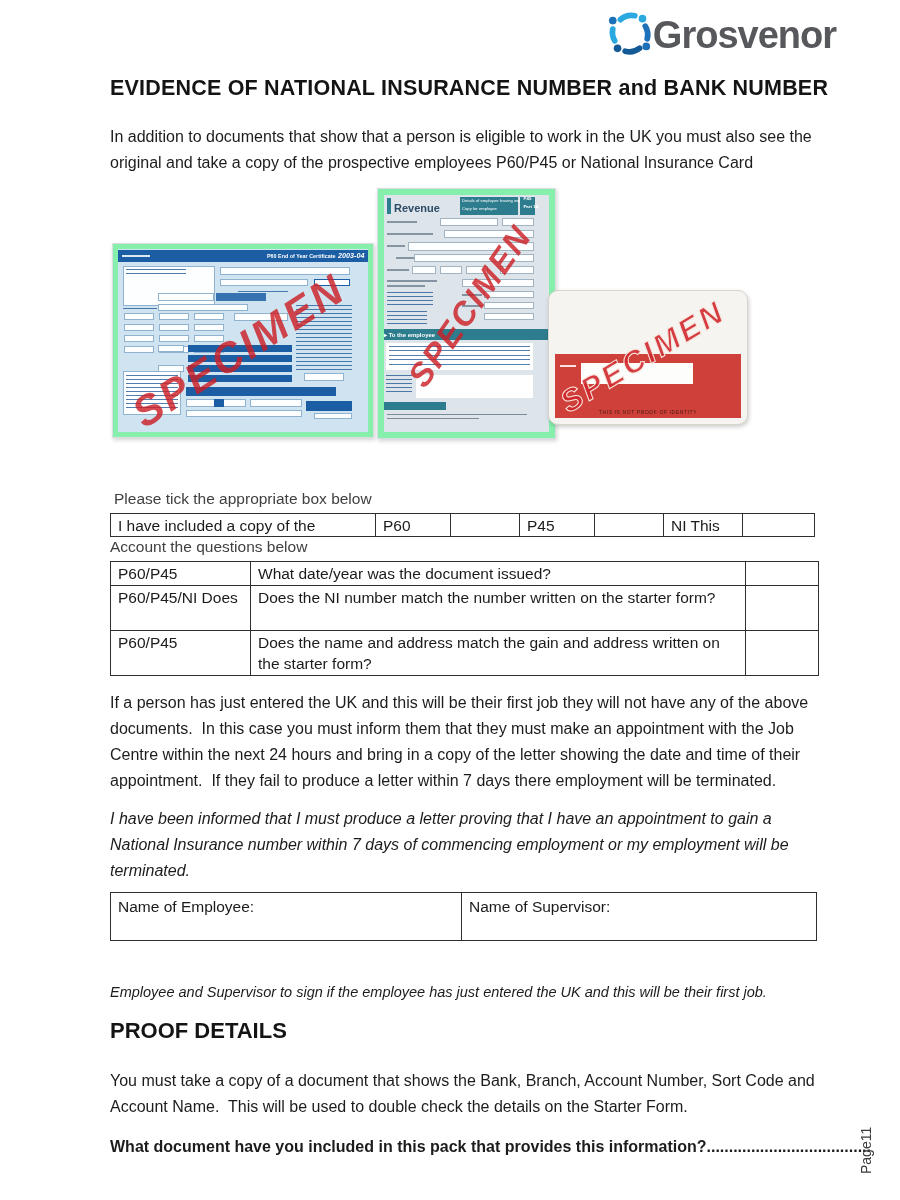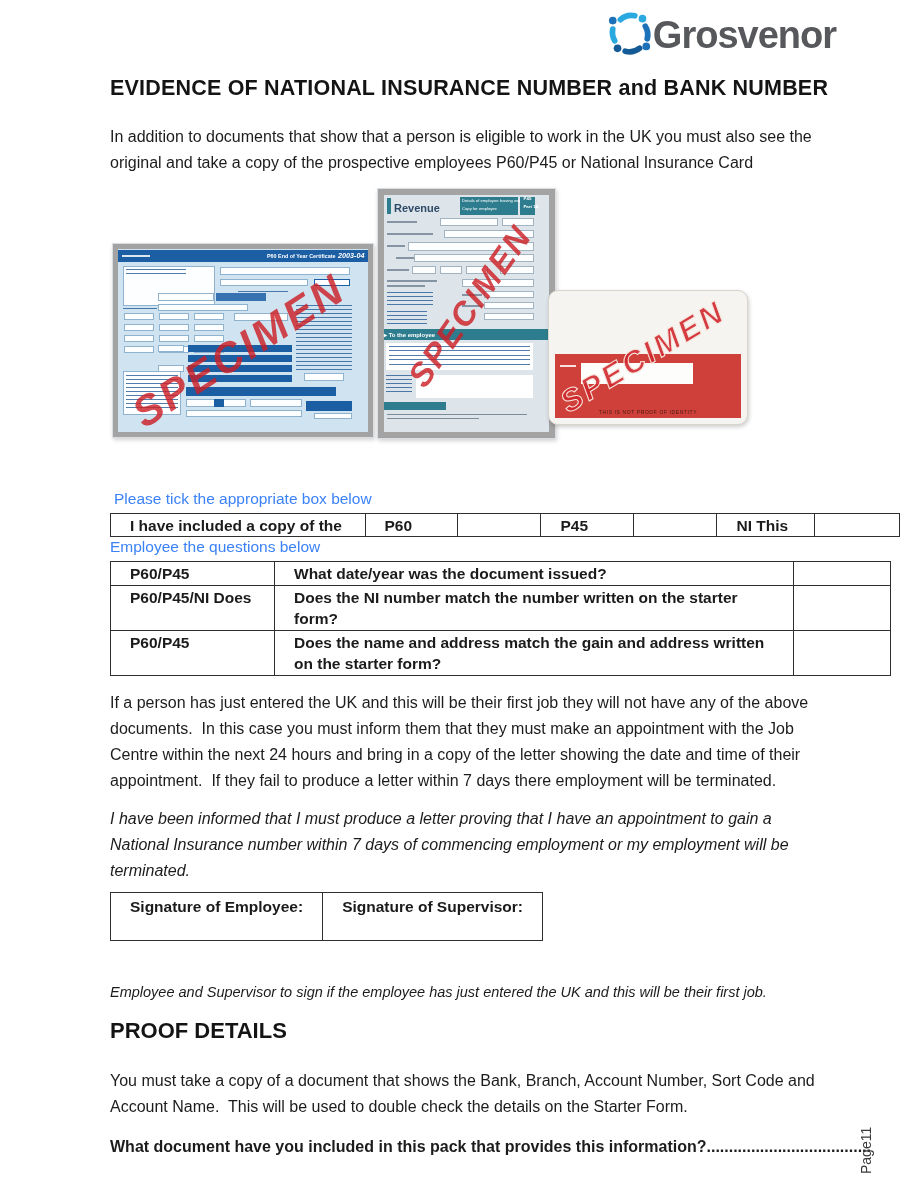--- a/index.html
+++ b/index.html
@@ -9,38 +9,38 @@
   
   .logo{top:10px;right:64px;display:flex;align-items:center;}
   .logo-text{font-size:38px;font-weight:bold;color:#57585b;letter-spacing:-1px;}
 
   
   .doc-title{left:110px;top:76px;font-size:21.5px;font-weight:bold;color:#141414;letter-spacing:.2px;}
   .para{left:110px;width:714px;font-size:16px;line-height:26px;color:#1c1c1c;white-space:pre-wrap;}
   .intro{top:124px;}
   .jobcentre{top:690px;}
   .decl{top:806px;font-style:italic;}
-  .small-label{left:110px;font-size:15.5px;color:#3b82f6;}
+  .small-label{left:110px;font-size:15.5px;color:#404040;}
   .caption{left:110px;top:984px;font-size:14.5px;font-style:italic;color:#1c1c1c;}
   .bank-head{left:110px;top:1018px;font-size:22px;font-weight:bold;color:#141414;}
   .bank-q{top:1134px;white-space:nowrap;font-weight:bold;}
 
   
   table{border-collapse:collapse;table-layout:fixed;}
-  td{border:1px solid #2f2f2f;font-size:15.5px;color:#1b1b1b;padding:0 19px;vertical-align:top;line-height:21px;font-weight:bold;}
+  td{border:1px solid #2f2f2f;font-size:15.5px;color:#1b1b1b;padding:0 7px;vertical-align:top;line-height:21px;}
   .tick-table{left:110px;top:513px;}
   .tick-table td{height:22px;vertical-align:middle;}
   .q-table{left:110px;top:561px;}
   .q-table td{padding-top:1px;padding-bottom:1px;}
   .sig-table{left:110px;top:892px;}
   .sig-table td{height:44px;padding-top:3px;}
 
   
   .spec-wrap{left:110px;top:185px;width:714px;height:300px;}
-  .sheet{position:absolute;background:#a3a3a3;border:1px solid #d9dee3;box-shadow:1px 2px 4px rgba(0,0,0,.18);}
+  .sheet{position:absolute;background:#86efac;border:1px solid #d9dee3;box-shadow:1px 2px 4px rgba(0,0,0,.18);}
   .stamp{position:absolute;font-weight:bold;font-style:italic;color:rgba(204,32,38,.82);letter-spacing:3px;text-align:center;pointer-events:none;}
 
   
   .p60{left:2px;top:58px;width:250px;height:183px;padding:5px;}
   .p60-in{position:relative;width:100%;height:100%;background:#cfe3f0;}
   .p60-head{position:absolute;left:0;top:1px;right:0;height:12px;background:#1b5ea3;display:flex;justify-content:space-between;align-items:center;padding:0 4px;box-sizing:border-box;}
   .p60-head .dash{width:28px;height:2px;background:rgba(255,255,255,.85);}
   .p60-head .ht{color:#fff;font-size:9px;transform:scale(.6);transform-origin:100% 50%;white-space:nowrap;font-weight:bold;}
   .p60-head .yr{font-style:italic;font-size:12px;margin-left:4px;}
   .wbox{position:absolute;background:#fdfeff;border:1px solid #8fb3cf;box-sizing:border-box;}
@@ -239,21 +239,21 @@
     <td style="width:60px;margin-top:20px;">P60</td>
     <td style="width:54px;"></td>
     <td style="width:60px;">P45</td>
     <td style="width:54px;"></td>
     <td style="width:64px;">NI This</td>
     <td style="width:57px;"></td>
   </tr>
 </tbody>
   </table>
 
-<div class="abs small-label" style="top:538px;">Employee the questions below</div>
+<div class="abs small-label" style="top:538px;">Account the questions below</div>
 
 <table class="abs q-table">
   <tbody>
       <tr>
     <td style="width:125px;">P60/P45</td>
     <td style="width:480px;">What date/year was the document issued?</td>
     <td style="width:58px;"></td>
   </tr>
   <tr>
     <td>P60/P45/NI Does</td>
@@ -266,23 +266,23 @@
     <td></td>
   </tr>
 </tbody>
   </table>
 
 <div class="abs para jobcentre">If a person has just entered the UK and this will be their first job they will not have any of the above documents.  In this case you must inform them that they must make an appointment with the Job Centre within the next 24 hours and bring in a copy of the letter showing the date and time of their appointment.  If they fail to produce a letter within 7 days there employment will be terminated.</div>
 <div class="abs para decl">I have been informed that I must produce a letter proving that I have an appointment to gain a National Insurance number within 7 days of commencing employment or my employment will be terminated.</div>
 
 <table class="abs sig-table">
   <tbody>
-  <tr>
-    <td>Signature of Employee:</td>
-    <td>Signature of Supervisor:</td>
+      <tr>
+    <td style="width:336px;">Name of Employee:</td>
+    <td style="width:340px;">Name of Supervisor:</td>
   </tr>
 </tbody>
   </table>
 <div class="abs caption">Employee and Supervisor to sign if the employee has just entered the UK and this will be their first job.</div>
 
 <div class="abs bank-head">PROOF DETAILS</div>
 <div class="abs para" style="top:1068px;">You must take a copy of a document that shows the Bank, Branch, Account Number, Sort Code and Account Name.  This will be used to double check the details on the Starter Form.</div>
 <div class="abs para bank-q">
   <span>What document have you included in this pack that provides this information?</span><span>.....................................</span>
 </div>

